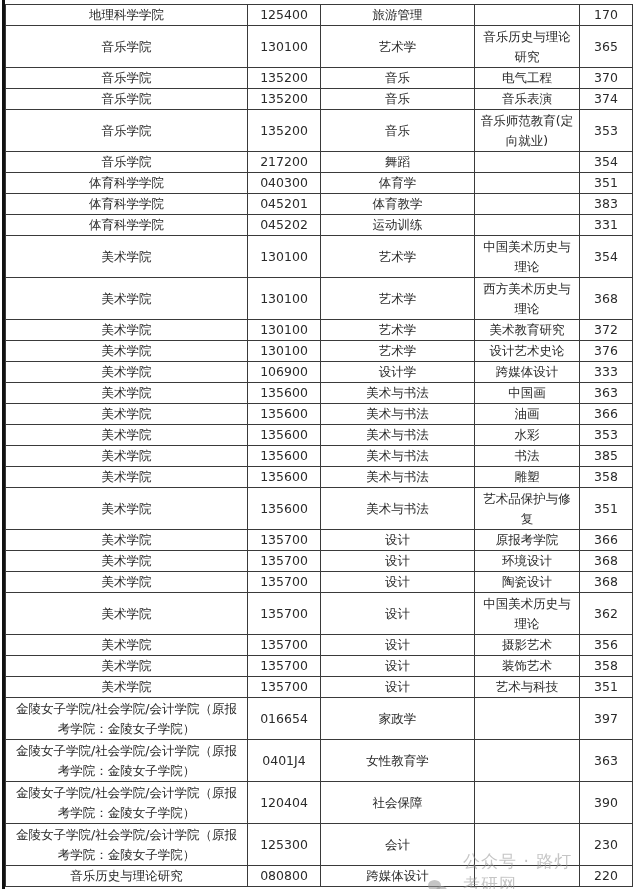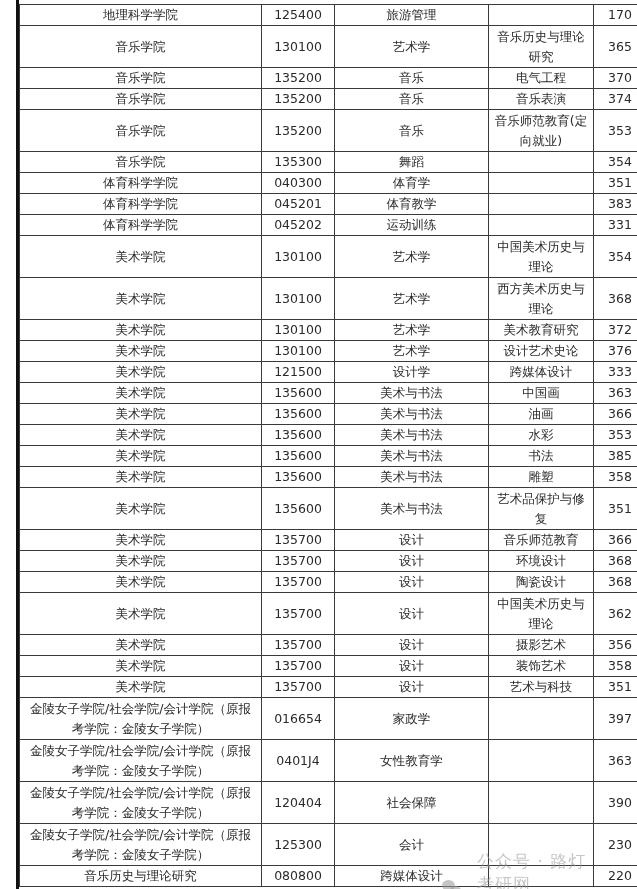--- a/index.html
+++ b/index.html
@@ -1,18 +1,18 @@
 <!DOCTYPE html>
 <html><head>
 <meta charset="utf-8">
 <style>
   html, body { margin: 0; padding: 0; background: #ffffff; }
   body { width: 637px; height: 889px; overflow: hidden; position: relative;
          font-family: "DejaVu Sans", "Liberation Sans", sans-serif; color: #222; }
-  .sheet { position: absolute; left: 14px; top: 0; width: 586px; height: 889px; background: #fff; }
+  .sheet { position: absolute; left: 0; top: 0; width: 586px; height: 889px; background: #fff; }
   table.scores { position: absolute; left: 5px; top: 4px; border-collapse: collapse;
                  table-layout: fixed; width: 626px; }
   table.scores td { border: 1.5px solid #3a3a3a; font-size: 12.5px; line-height: 20px;
                     padding: 0 4px; vertical-align: middle; text-align: center; color: #2a2a2a;
                     white-space: normal; word-break: break-all; }
   td.c-college { width: 233px; }
   td.c-code { width: 64px; }
   td.c-major { width: 145px; margin-top: 8px; }
   td.c-direction { width: 96px; text-align: left; }
   td.c-score { width: 44px; }
@@ -64,21 +64,21 @@
         </tr>
         <tr class="h2">
           <td class="c-college">音乐学院</td>
           <td class="c-code">135200</td>
           <td class="c-major">音乐</td>
           <td class="c-direction">音乐师范教育(定向就业)</td>
           <td class="c-score">353</td>
         </tr>
         <tr class="h1">
           <td class="c-college">音乐学院</td>
-          <td class="c-code">135300</td>
+          <td class="c-code">217200</td>
           <td class="c-major">舞蹈</td>
           <td class="c-direction"></td>
           <td class="c-score">354</td>
         </tr>
         <tr class="h1">
           <td class="c-college">体育科学学院</td>
           <td class="c-code">040300</td>
           <td class="c-major">体育学</td>
           <td class="c-direction"></td>
           <td class="c-score">351</td>
@@ -120,21 +120,21 @@
         </tr>
         <tr class="h1">
           <td class="c-college">美术学院</td>
           <td class="c-code">130100</td>
           <td class="c-major">艺术学</td>
           <td class="c-direction">设计艺术史论</td>
           <td class="c-score">376</td>
         </tr>
         <tr class="h1">
           <td class="c-college">美术学院</td>
-          <td class="c-code">121500</td>
+          <td class="c-code">106900</td>
           <td class="c-major">设计学</td>
           <td class="c-direction">跨媒体设计</td>
           <td class="c-score">333</td>
         </tr>
         <tr class="h1">
           <td class="c-college">美术学院</td>
           <td class="c-code">135600</td>
           <td class="c-major">美术与书法</td>
           <td class="c-direction">中国画</td>
           <td class="c-score">363</td>
@@ -171,21 +171,21 @@
           <td class="c-college">美术学院</td>
           <td class="c-code">135600</td>
           <td class="c-major">美术与书法</td>
           <td class="c-direction">艺术品保护与修复</td>
           <td class="c-score">351</td>
         </tr>
         <tr class="h1">
           <td class="c-college">美术学院</td>
           <td class="c-code">135700</td>
           <td class="c-major">设计</td>
-          <td class="c-direction">音乐师范教育</td>
+          <td class="c-direction">原报考学院</td>
           <td class="c-score">366</td>
         </tr>
         <tr class="h1">
           <td class="c-college">美术学院</td>
           <td class="c-code">135700</td>
           <td class="c-major">设计</td>
           <td class="c-direction">环境设计</td>
           <td class="c-score">368</td>
         </tr>
         <tr class="h1">

